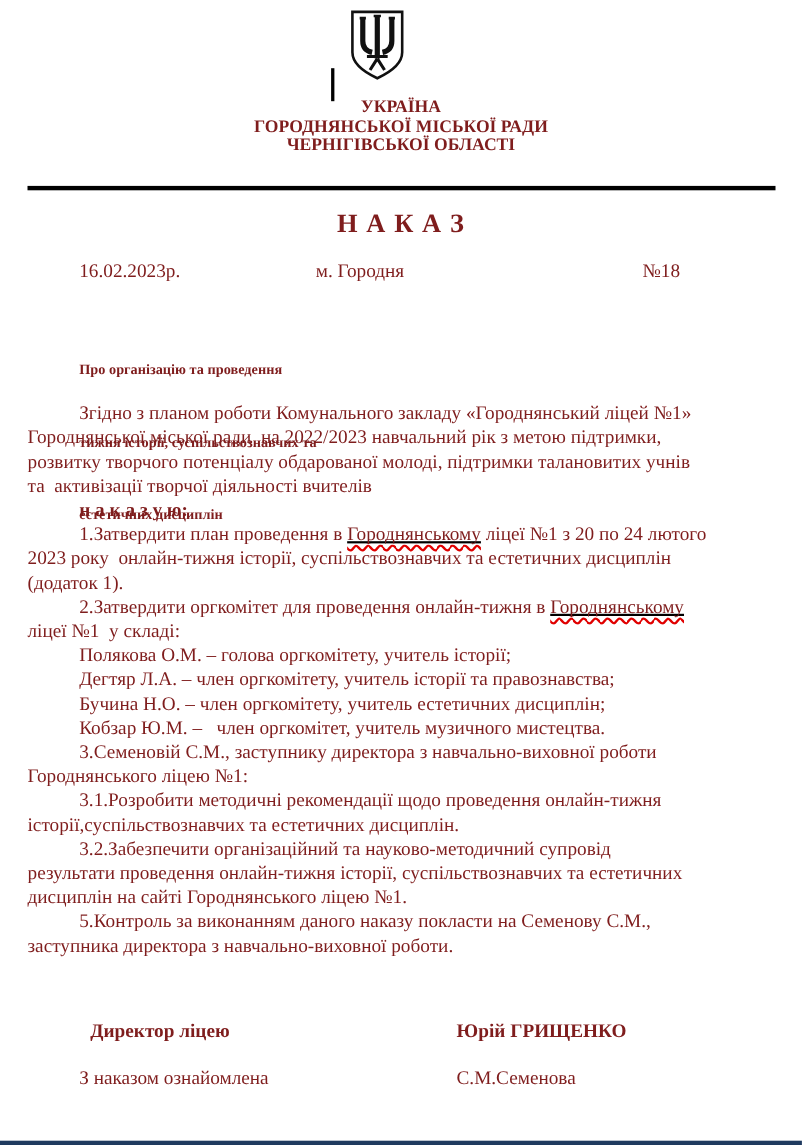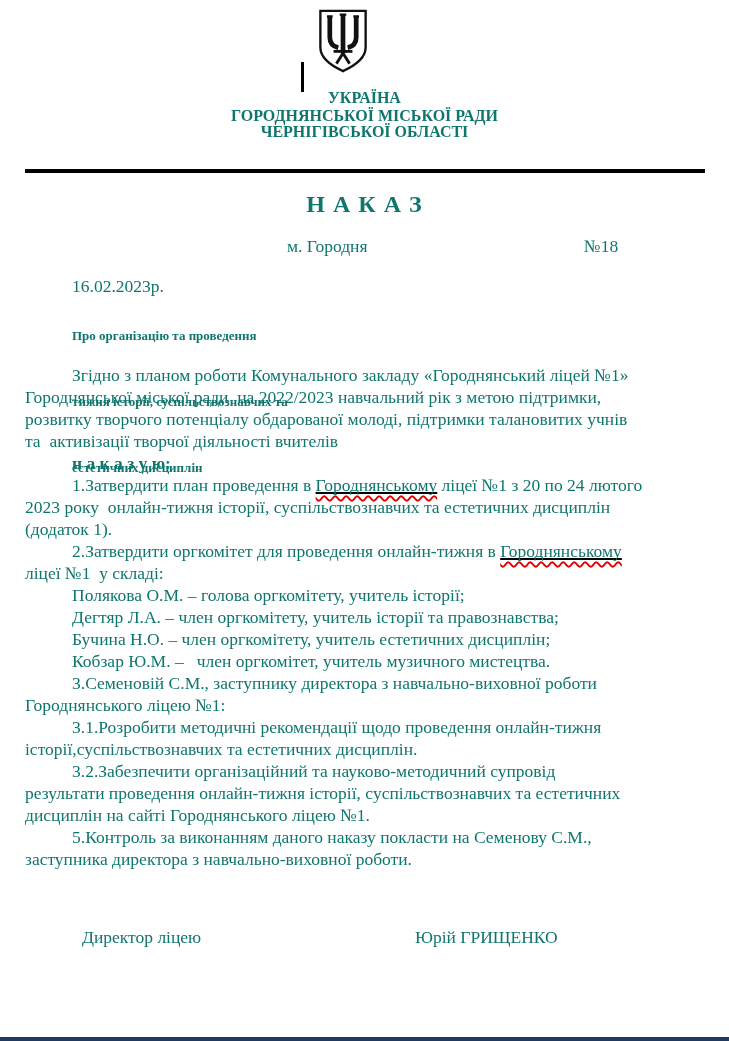--- a/index.html
+++ b/index.html
@@ -1,55 +1,55 @@
 <!DOCTYPE html>
 <html lang="uk"><head>
 <meta charset="utf-8">
 <style>
   html,body{margin:0;padding:0;}
   .page{
     position:relative;
     width:729px;height:1041px;
     background:#ffffff;
     font-family:"Liberation Serif","DejaVu Serif",serif;
-    color:#0f766e;
+    color:#7f1d1d;
     overflow:hidden;
   }
   
   .emblem{position:absolute;left:314px;top:8px;width:58px;height:66px;}
   .cursor-bar{position:absolute;left:301px;top:62px;width:3px;height:30px;background:#000;}
   
   .country{position:absolute;left:0;top:90px;width:100%;text-align:center;
     font-weight:bold;font-size:16px;line-height:16px;}
   .org{position:absolute;left:0;top:108px;width:100%;text-align:center;
     font-weight:bold;font-size:16px;line-height:16px;}
   .rule{position:absolute;left:25px;top:169px;width:680px;height:4px;background:#000;}
   
   .doc-title{position:absolute;left:0;top:191px;width:100%;text-align:center;
     font-weight:bold;font-size:24px;letter-spacing:1px;}
   .dateline{position:absolute;left:0;top:236px;width:100%;height:22px;font-size:17.5px;}
-  .dateline .date{position:absolute;left:72px;margin-top:40px;}
+  .dateline .date{position:absolute;left:72px;}
   .dateline .place{position:absolute;left:287px;}
   .dateline .number{position:absolute;left:584px;}
   
   .subject{position:absolute;left:72px;top:281px;font-weight:bold;
     font-size:13px;line-height:22px;white-space:pre-wrap;}
   
   .body-text{position:absolute;left:25px;top:364px;width:684px;
     font-size:17.5px;line-height:22px;}
   .line{white-space:pre-wrap;min-height:22px;}
   .ind{padding-left:47px;}
   .bold{font-weight:bold;}
   .ul{text-decoration:underline;text-decoration-color:#000;text-decoration-thickness:1.5px;}
   .sp{text-decoration:underline wavy #e00000;text-decoration-thickness:1.5px;
       text-underline-offset:4px;text-decoration-skip-ink:none;}
   
   .sig-row{position:absolute;left:25px;width:684px;font-size:17.5px;line-height:22px;}
   .sig-row .sig-name{position:absolute;left:390px;top:0;}
-  .sig-1{top:926px;}
+  .sig-1{top:926px;font-weight:bold;}
   .sig-2{top:968px;}
   .sig-1 .sig-label{padding-left:57px;}
   .sig-2 .sig-label{padding-left:47px;}
   .bottom-edge{position:absolute;left:0;bottom:0;width:100%;height:4px;background:#1f3a5f;}
 </style>
 </head>
 <body>
 
 <div class="page">
 
@@ -109,15 +109,19 @@
     <div class="line">результати проведення онлайн-тижня історії, суспільствознавчих та естетичних</div>
     <div class="line">дисциплін на сайті Городнянського ліцею №1.</div>
     <div class="line ind">5.Контроль за виконанням даного наказу покласти на Семенову С.М.,</div>
     <div class="line">заступника директора з навчально-виховної роботи.</div>
   </div>
 
   <div class="sig-row sig-1">
     <span class="sig-label">Директор ліцею</span>
     <span class="sig-name">Юрій ГРИЩЕНКО</span>
   </div>
+  <div class="sig-row sig-2">
+    <span class="sig-label">З наказом ознайомлена</span>
+    <span class="sig-name">С.М.Семенова</span>
+  </div>
 
   <div class="bottom-edge"></div>
 </div>
 
 </body></html>

